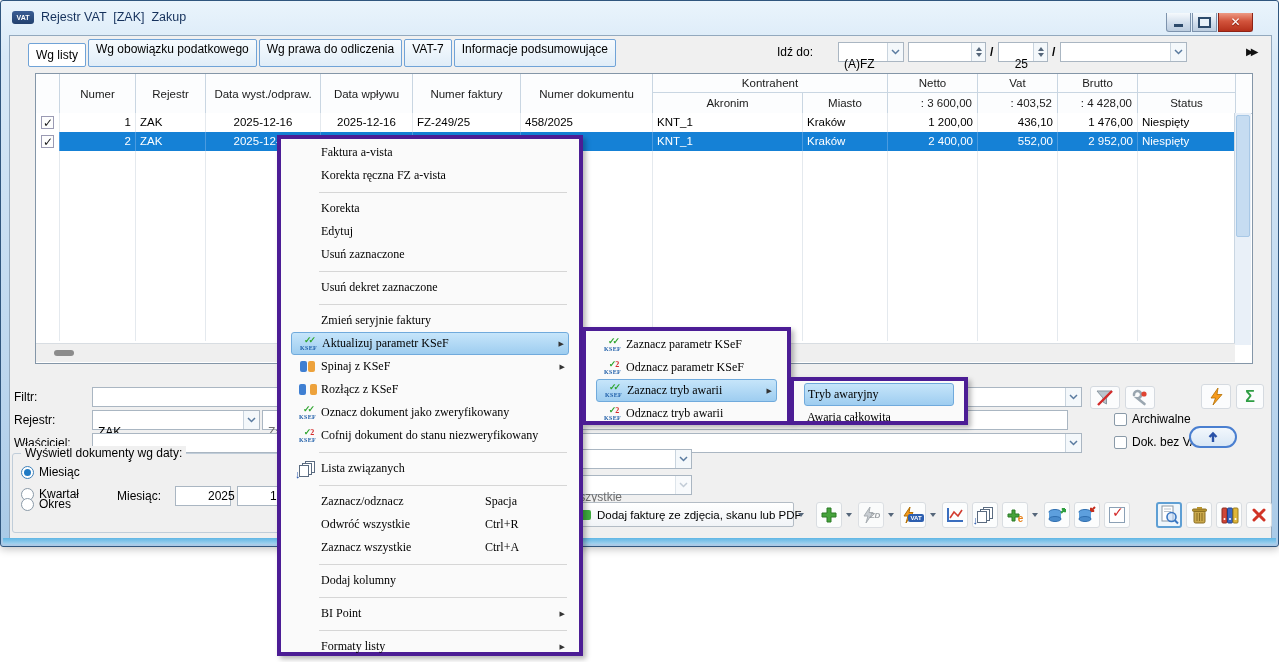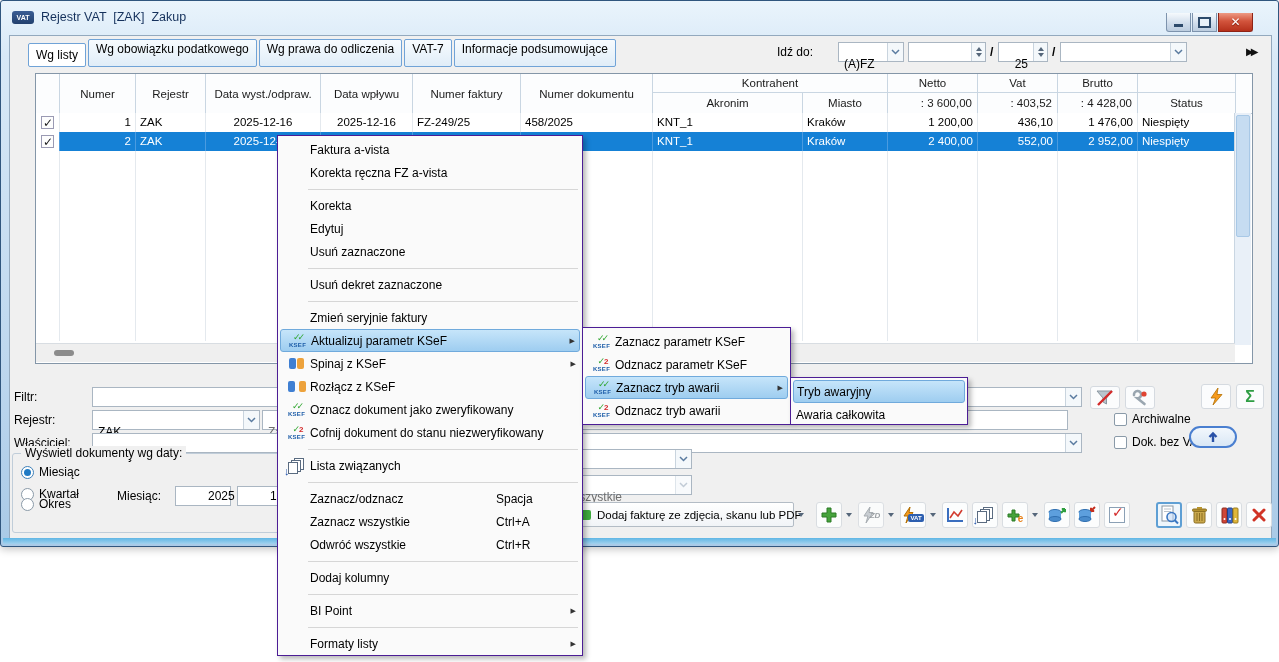--- a/index.html
+++ b/index.html
@@ -80,21 +80,21 @@
   
   .tbtn{position:absolute;width:26px;height:26px;box-sizing:border-box;border:1px solid #d9dde1;border-radius:3px;background:#fcfdfd;
         display:flex;align-items:center;justify-content:center;top:466px;}
   .tbtn.focus{border:2px solid #5e9fd4;background:#eef6fc;}
   .tbtn.dis{opacity:.85;}
   .ddarrow{position:absolute;top:466px;width:9px;height:26px;display:flex;align-items:center;justify-content:center;}
   .main-btn{position:absolute;left:552px;top:466px;width:232px;height:25px;box-sizing:border-box;border:1px solid #b3bcc5;border-radius:2px;
             background:linear-gradient(#fff,#f1f4f7);display:flex;align-items:center;padding-left:16px;font-size:11.5px;white-space:nowrap;}
   .cam-ic{width:12px;height:10px;background:#3fae3f;border-radius:2px;margin-right:6px;flex:none;}
   
-  .menu{position:absolute;box-sizing:border-box;background:#fafafa;border:1px solid #4c1d95;box-shadow:3px 3px 5px rgba(0,0,0,.28);padding:2px 0;z-index:50;}
+  .menu{position:absolute;box-sizing:border-box;background:#fafafa;border:4px solid #4c1d95;box-shadow:3px 3px 5px rgba(0,0,0,.28);padding:2px 8px;z-index:50;font-family:Liberation Serif, serif;}
   .mitem{display:flex;align-items:center;height:23px;box-sizing:border-box;padding:0 6px 0 5px;cursor:default;}
   .mico{width:27px;flex:none;display:flex;align-items:center;justify-content:center;}
   .mlbl{flex:1;white-space:nowrap;overflow:hidden;}
   .msc{width:80px;text-align:left;flex:none;}
   .marw{width:12px;flex:none;text-align:right;font-size:7px;color:#333;}
   .msep{height:10px;display:flex;align-items:center;}
   .msep:after{content:"";height:1px;background:#d6d6d6;flex:1;margin-left:30px;margin-right:4px;}
   .mitem.hl{background:linear-gradient(#c6e5fa,#9ecdf0);border:1px solid #70aadc;border-radius:3px;margin:0 2px;padding:0 4px 0 3px;}
   .sub2 .mitem{justify-content:center;}
   
@@ -783,27 +783,27 @@
         <span class="mlbl">Lista związanych</span>
       </div>
       <div class="msep"></div>
       <div class="mitem">
         <span class="mico"></span>
         <span class="mlbl">Zaznacz/odznacz</span>
         <span class="msc">Spacja</span>
       </div>
       <div class="mitem">
         <span class="mico"></span>
+        <span class="mlbl">Odwróć wszystkie</span>
+        <span class="msc">Ctrl+R</span>
+      </div>
+      <div class="mitem">
+        <span class="mico"></span>
         <span class="mlbl">Zaznacz wszystkie</span>
         <span class="msc">Ctrl+A</span>
-      </div>
-      <div class="mitem">
-        <span class="mico"></span>
-        <span class="mlbl">Odwróć wszystkie</span>
-        <span class="msc">Ctrl+R</span>
       </div>
       <div class="msep"></div>
       <div class="mitem">
         <span class="mico"></span>
         <span class="mlbl">Dodaj kolumny</span>
       </div>
       <div class="msep"></div>
       <div class="mitem">
         <span class="mico"></span>
         <span class="mlbl">BI Point</span>

